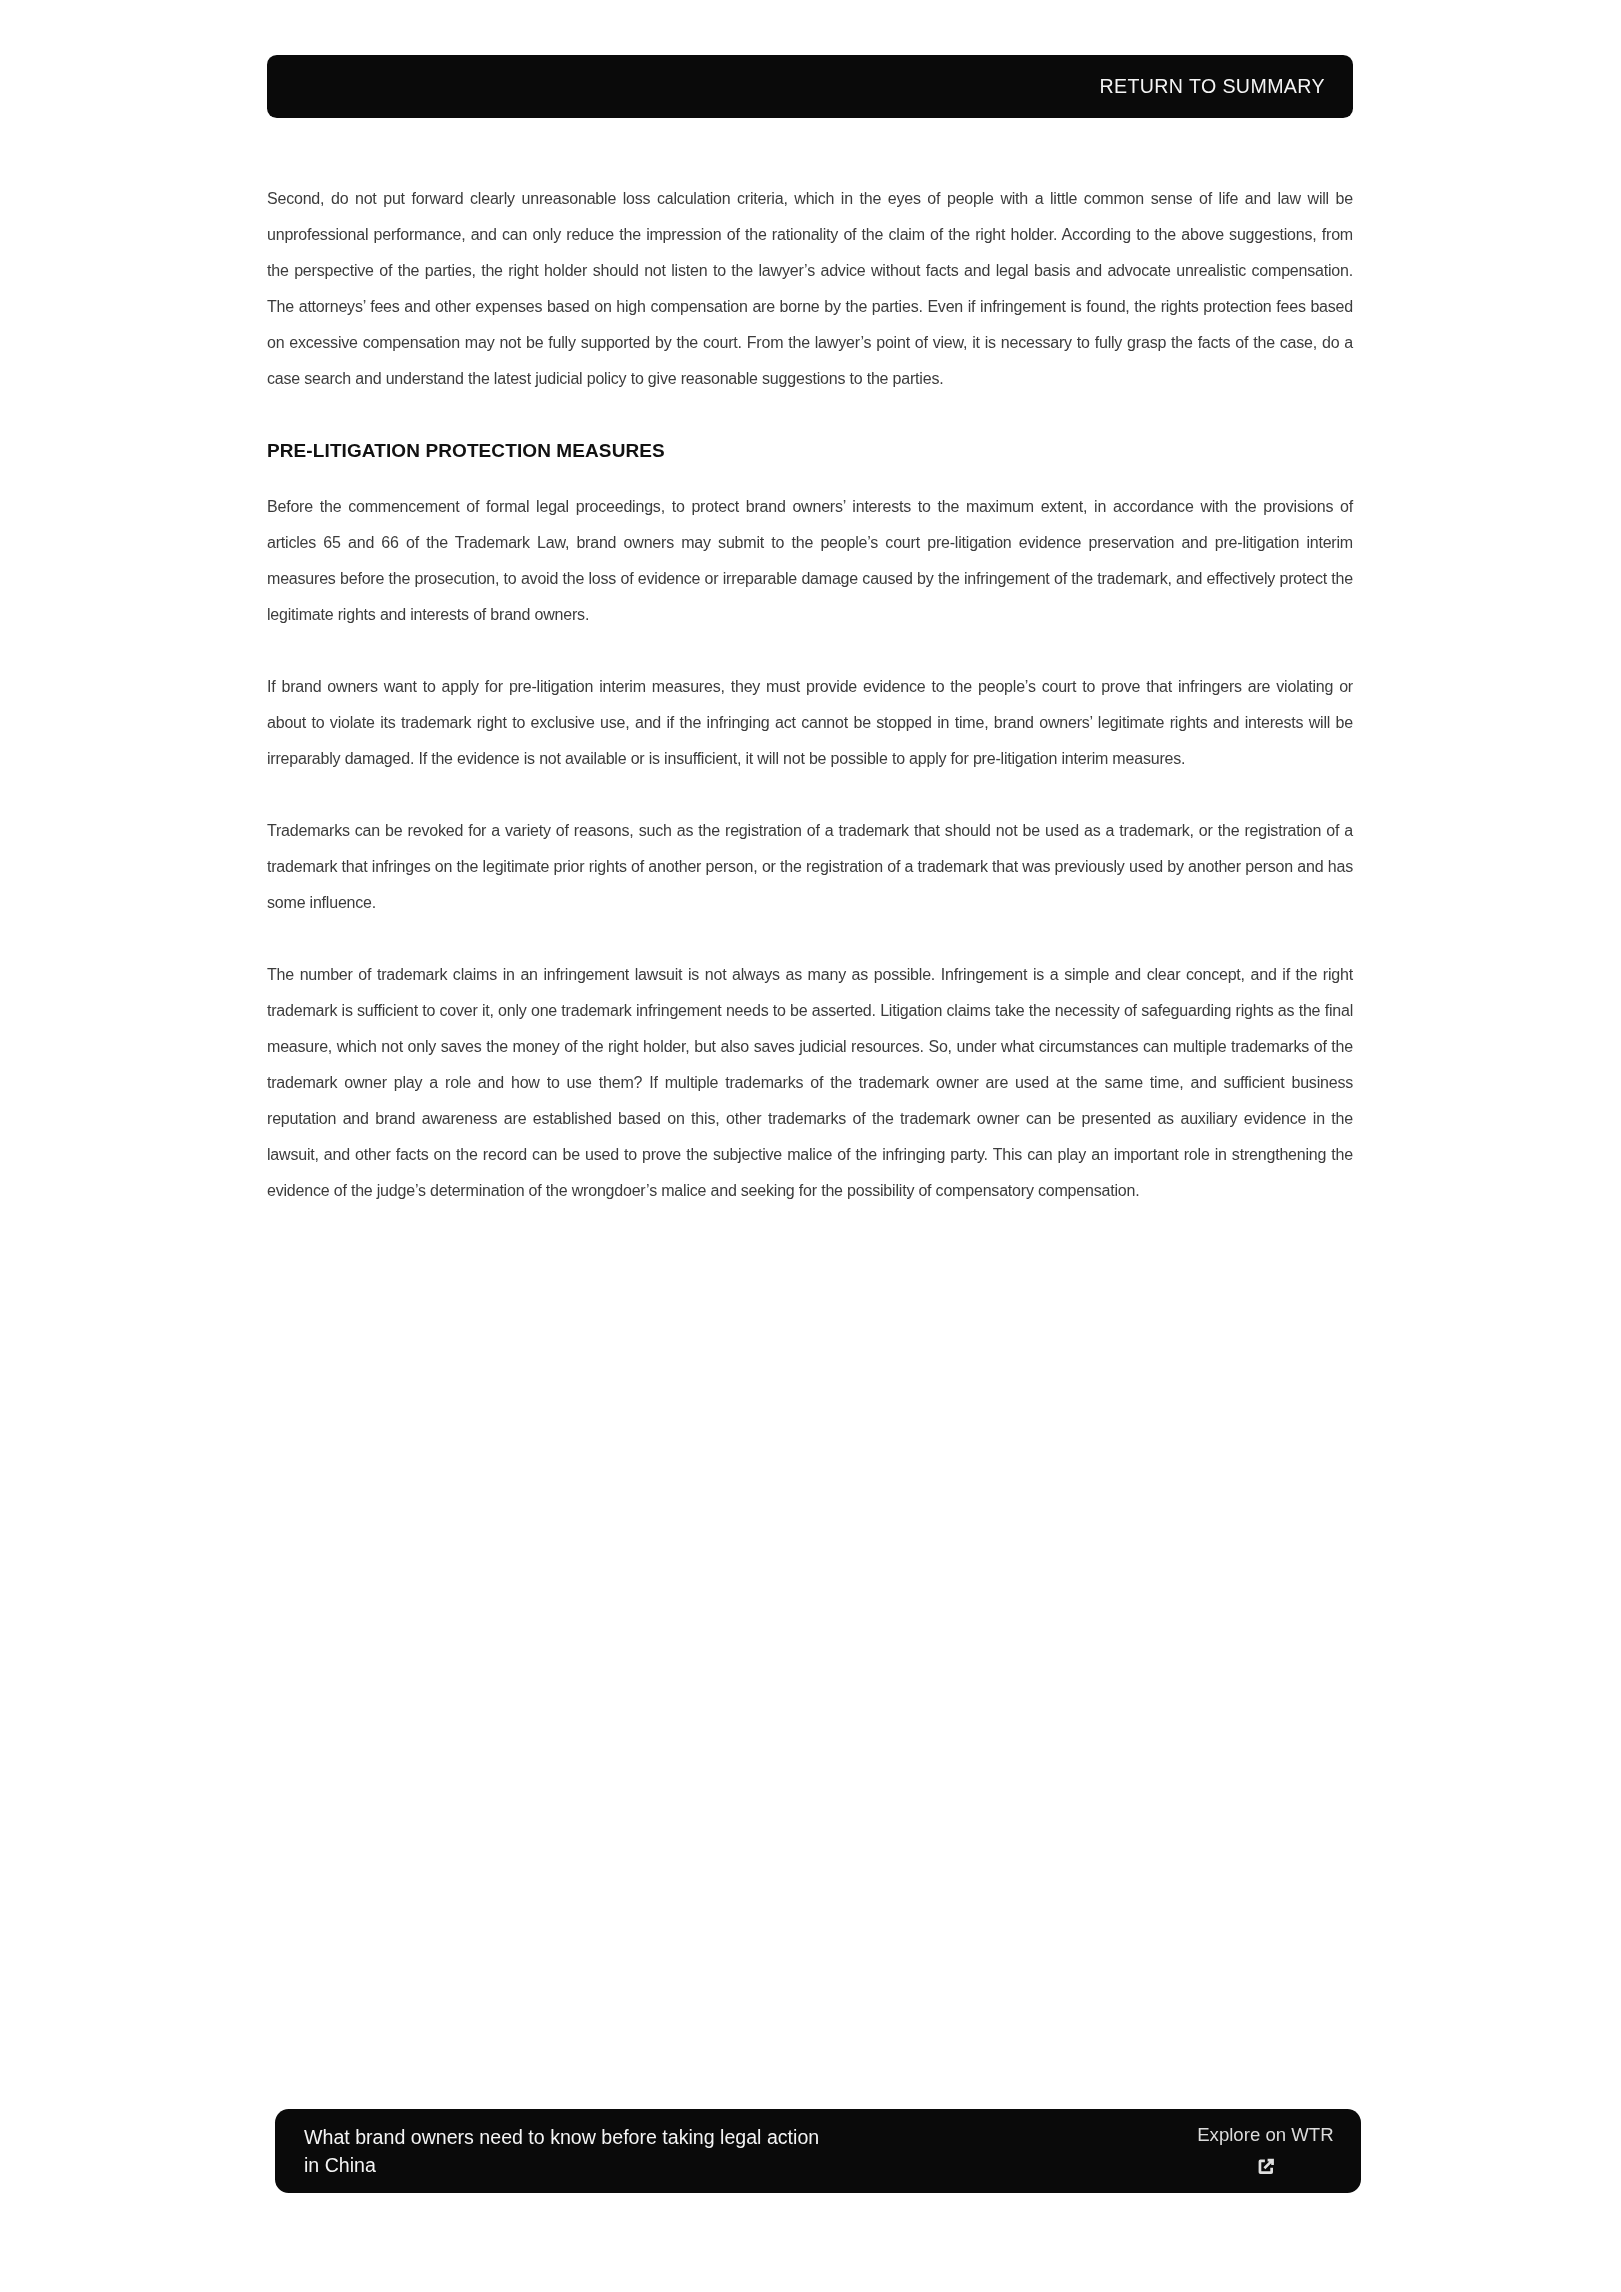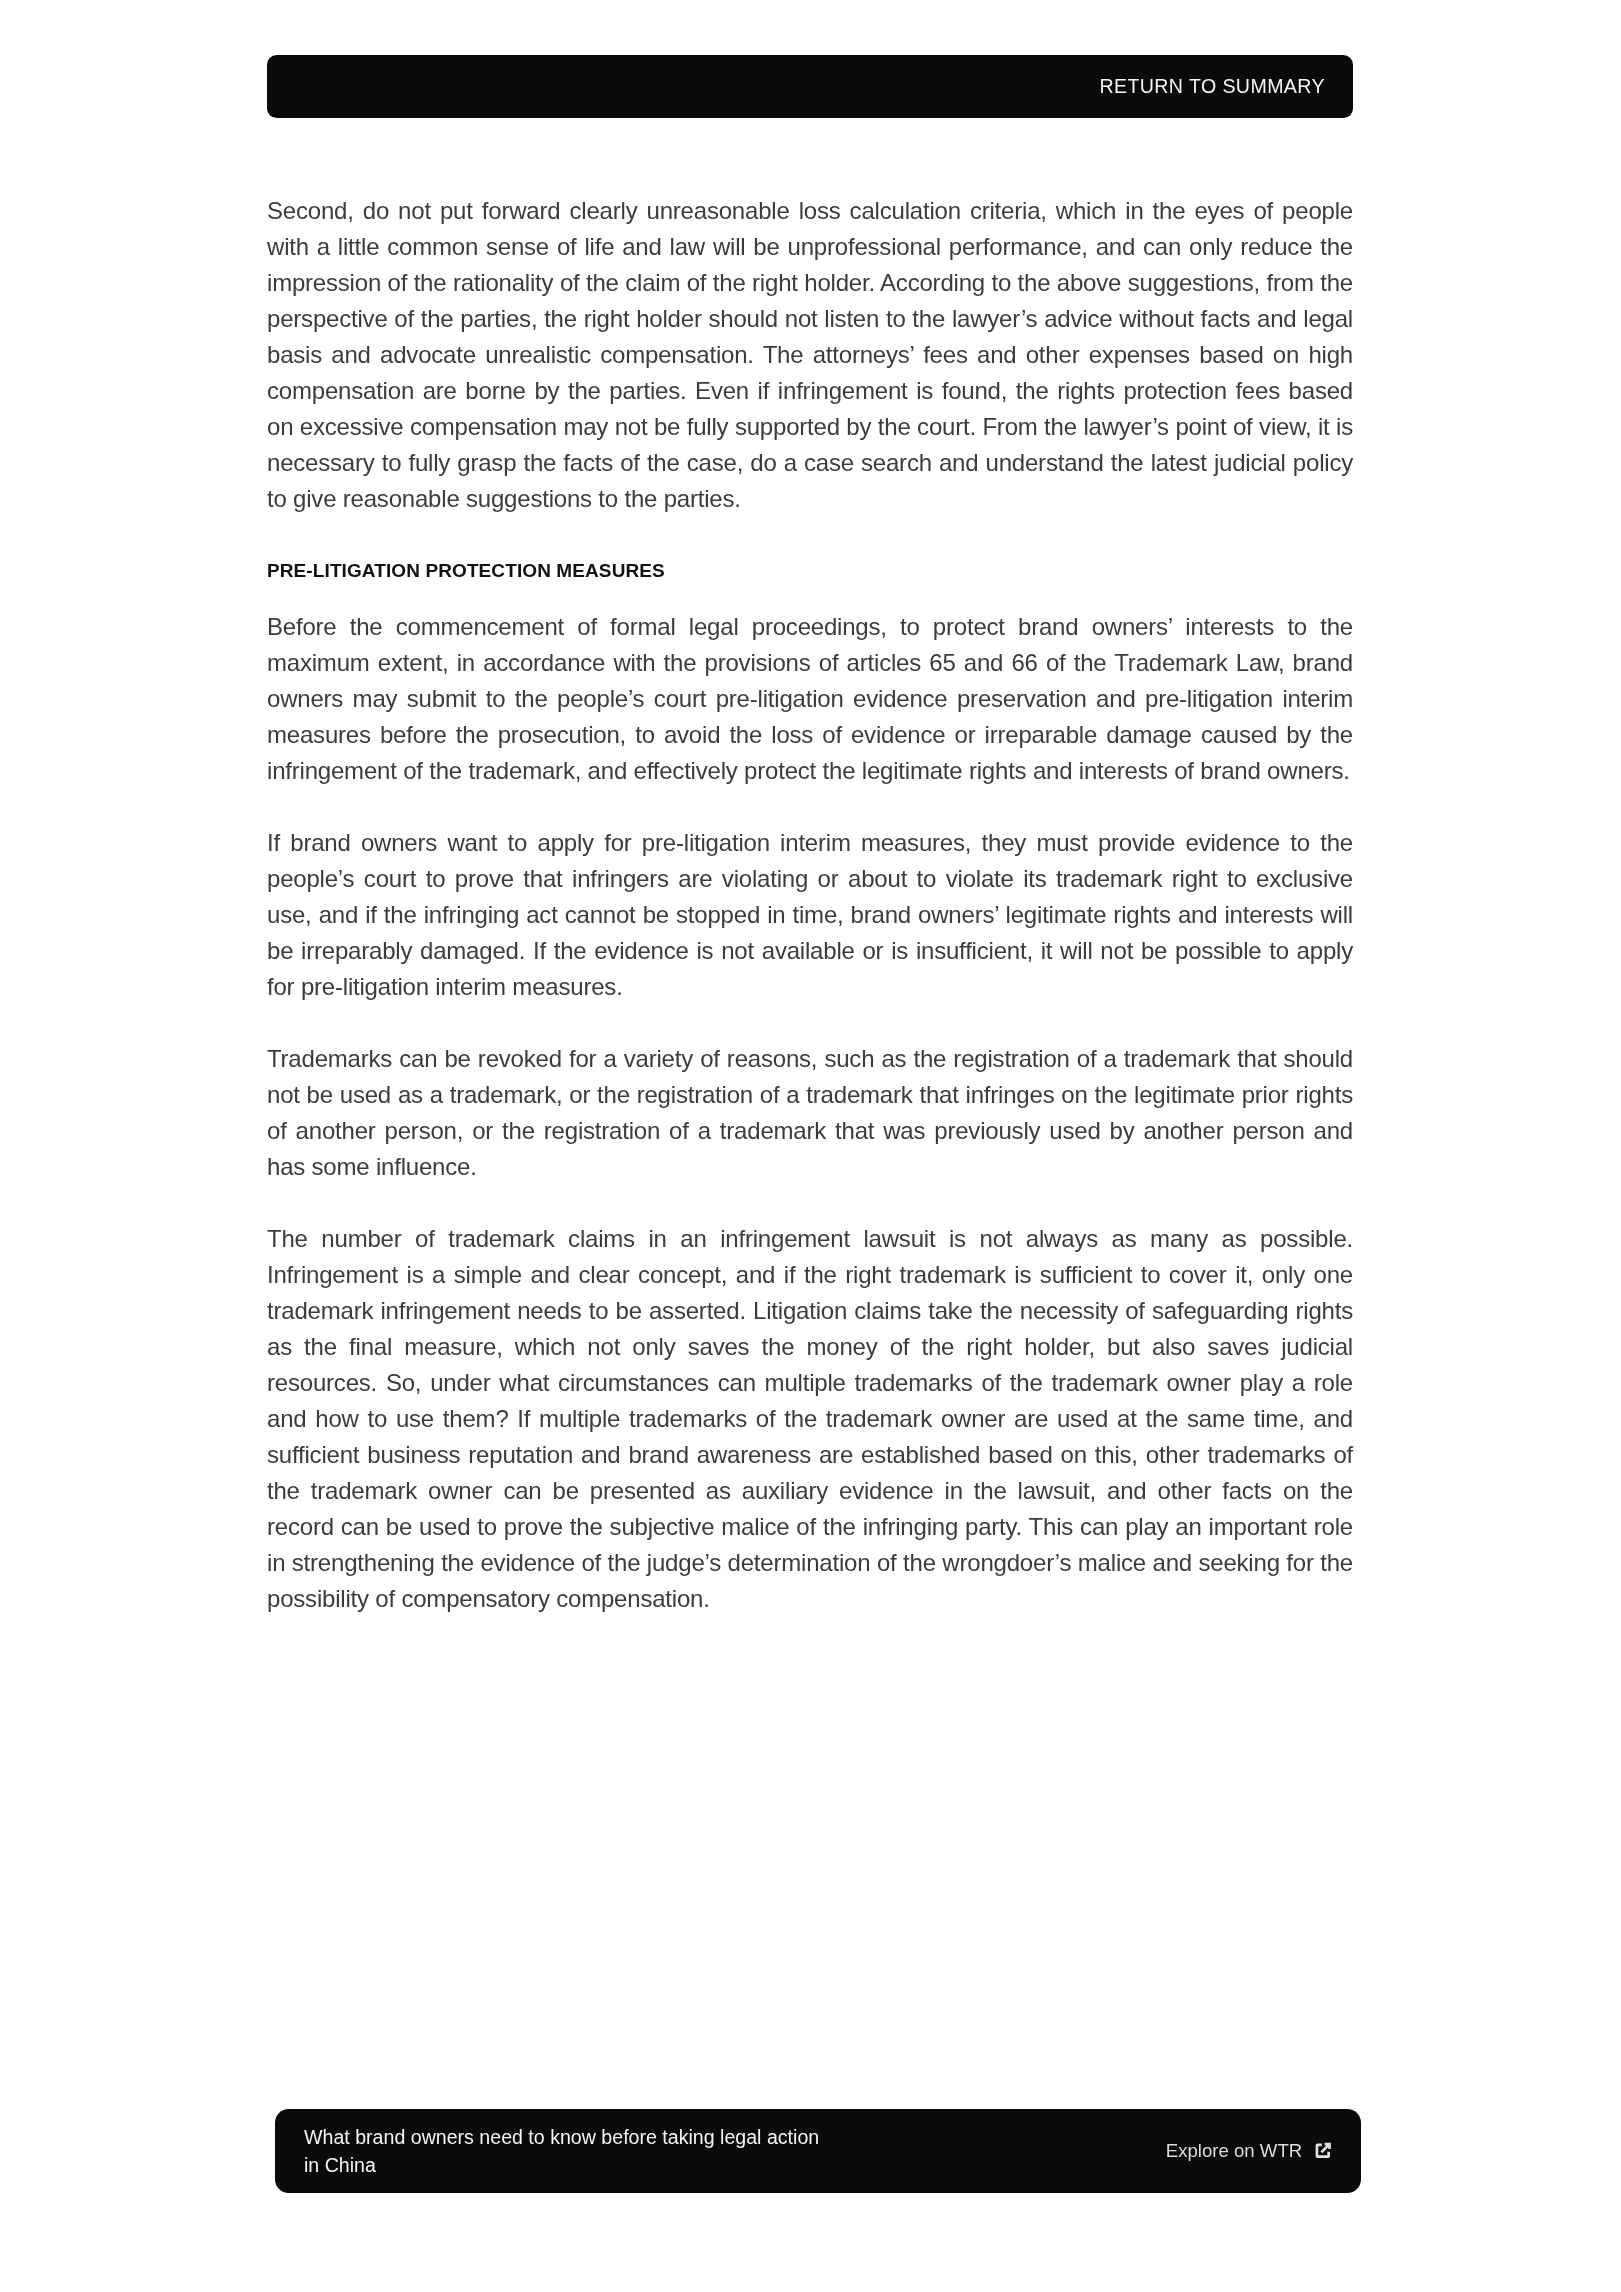--- a/index.html
+++ b/index.html
@@ -42,22 +42,22 @@
   }
 
   
   .article {
     position: absolute;
     left: 267px;
     top: 181px;
     width: 1086px;
   }
   .article p {
-    margin: 12px 0 36px 0;
-    font-size: 24px;
+    margin: 0 0 36px 0;
+    font-size: 16px;
     line-height: 36px;
     letter-spacing: -0.2px;
     color: var(--color-body_text, #3c3c3c);
     text-align: justify;
   }
   .article h2 {
     margin: 39px 0 23.5px 0;
     font-size: 19px;
     line-height: 29px;
     font-weight: 700;
@@ -91,20 +91,21 @@
   .foot-title span { display: block; }
   .foot-link {
     display: flex;
     align-items: center;
     gap: 9.8px;
     color: var(--color-footer_link_text, #dcdcdc);
     font-size: 18.6px;
     text-decoration: none;
     cursor: pointer;
     white-space: nowrap;
+    flex-direction: column;
   }
   .foot-link svg { display: block; }
 </style>
 </head>
 <body>
 
 <div class="page">
 
   <div class="topbar">
     <a class="topbar-link">RETURN TO SUMMARY</a>

